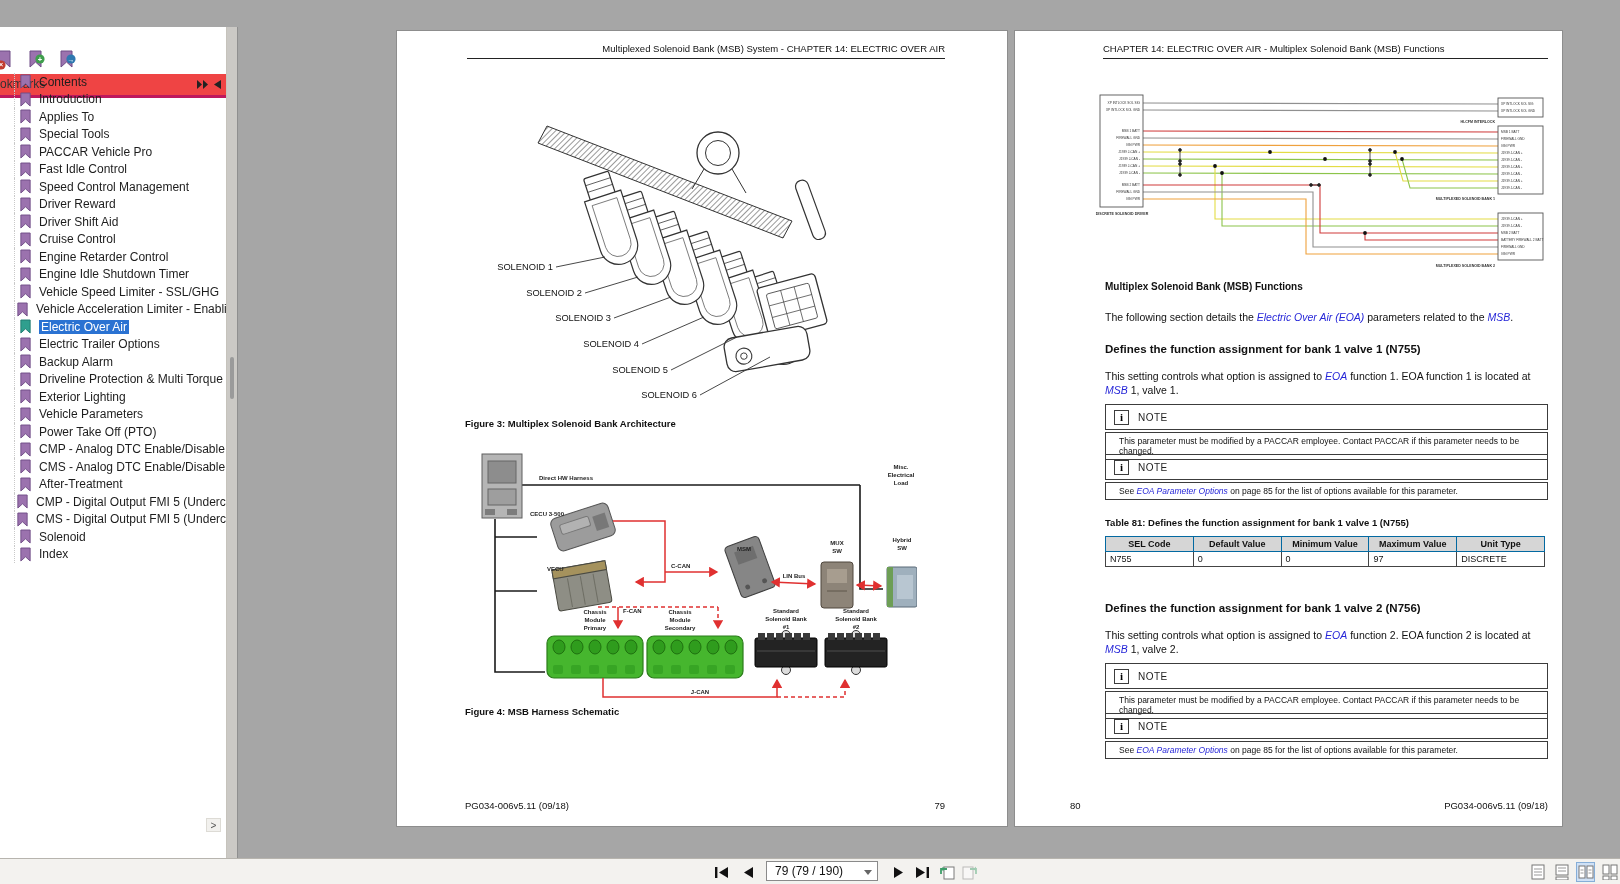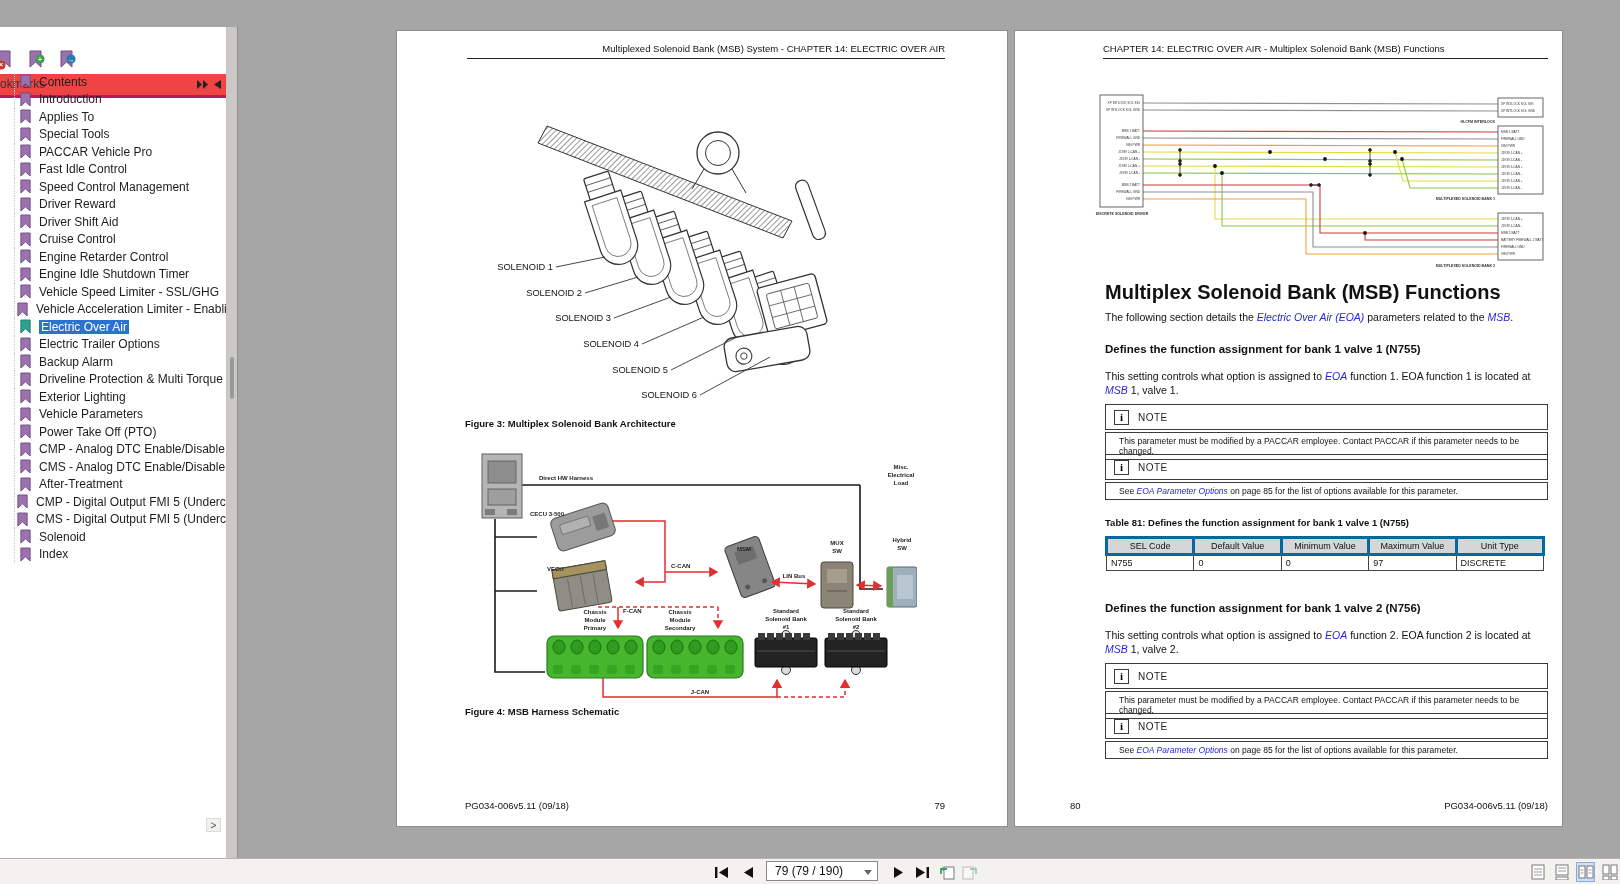--- a/index.html
+++ b/index.html
@@ -37,32 +37,32 @@
   
   .docarea{left:238px;top:27px;width:1382px;height:635px;background:#a6a6a6;}
   .page{position:absolute;background:#fff;border:1px solid #8d8d8d;box-sizing:content-box;}
   .pageL{left:158px;top:3px;width:610px;height:795px;}
   .pageR{left:776px;top:3px;width:547px;height:795px;}
   .hdr{font-size:9.5px;color:#111;white-space:nowrap;}
   .rule{height:1px;background:#222;}
   .cap{font-weight:bold;font-size:9.5px;color:#111;white-space:nowrap;}
   .ftr{font-size:9.5px;color:#111;white-space:nowrap;}
   
-  .h1{font-size:20px;font-weight:bold;color:#111;white-space:nowrap;}
+  .h1{font-size:10px;font-weight:bold;color:#111;white-space:nowrap;}
   .h2{font-size:11.5px;font-weight:bold;color:#111;white-space:nowrap;}
   .bodytxt{font-size:10.5px;line-height:14px;color:#111;width:443px;}
   .lnk{color:#2626d8;font-style:italic;}
   .notebox{width:443px;}
   .nb-head{height:26px;border:1.5px solid #3c3c3c;display:flex;align-items:center;padding-left:8px;margin-bottom:2px;box-sizing:border-box;}
   .nb-i{width:15px;height:15px;border:1.5px solid #3c3c3c;font-family:"Liberation Serif",serif;font-weight:bold;font-size:11px;
        display:flex;align-items:center;justify-content:center;box-sizing:border-box;}
   .nb-t{font-size:10px;color:#222;margin-left:9px;letter-spacing:0.5px;}
   .nb-body{border:1.5px solid #3c3c3c;font-size:8.5px;padding:3px 13px;color:#111;box-sizing:border-box;}
   .ptable{border-collapse:collapse;font-size:9px;width:440px;table-layout:fixed;}
-  .ptable th{background:#d6d6d6;border:3px solid #0369a1;font-weight:normal;padding:2px 3px;text-align:center;color:#111;}
+  .ptable th{background:#d6d6d6;border:1px solid #0369a1;font-weight:bold;padding:2px 3px;text-align:center;color:#111;}
   .ptable td{border:1px solid #444;padding:2px 4px;text-align:left;color:#111;}
   
   .t6{font-size:6px;font-weight:bold;fill:#222;font-family:"Liberation Sans",sans-serif;}
   .lblS{font-size:9.3px;fill:#111;font-family:"Liberation Sans",sans-serif;}
   .pin{font-size:3.2px;fill:#333;font-family:"Liberation Sans",sans-serif;}
   .wb-lbl{font-size:3.6px;font-weight:bold;fill:#333;font-family:"Liberation Sans",sans-serif;}
   .red{stroke:#e03030;stroke-width:1.5;fill:none;}
   .redd{stroke:#e03030;stroke-width:1.5;fill:none;stroke-dasharray:4 3;}
   .s-fill{fill:#fff;stroke:#333;stroke-width:1.2;}
   .s-ln{stroke:#333;stroke-width:0.7;}

